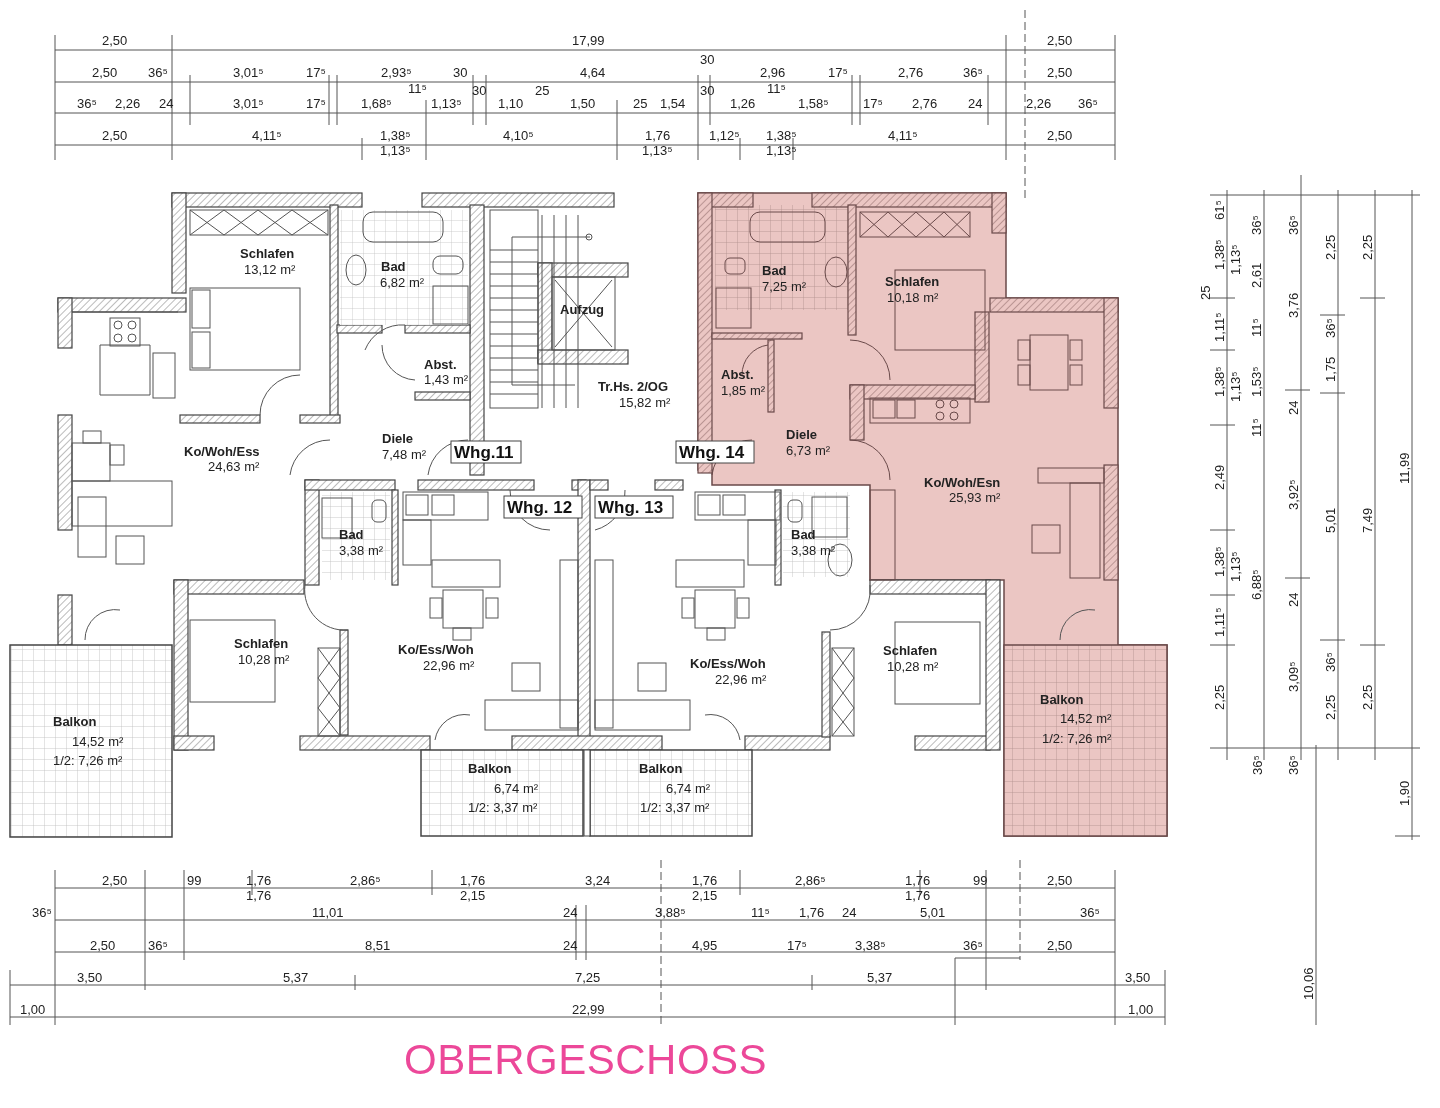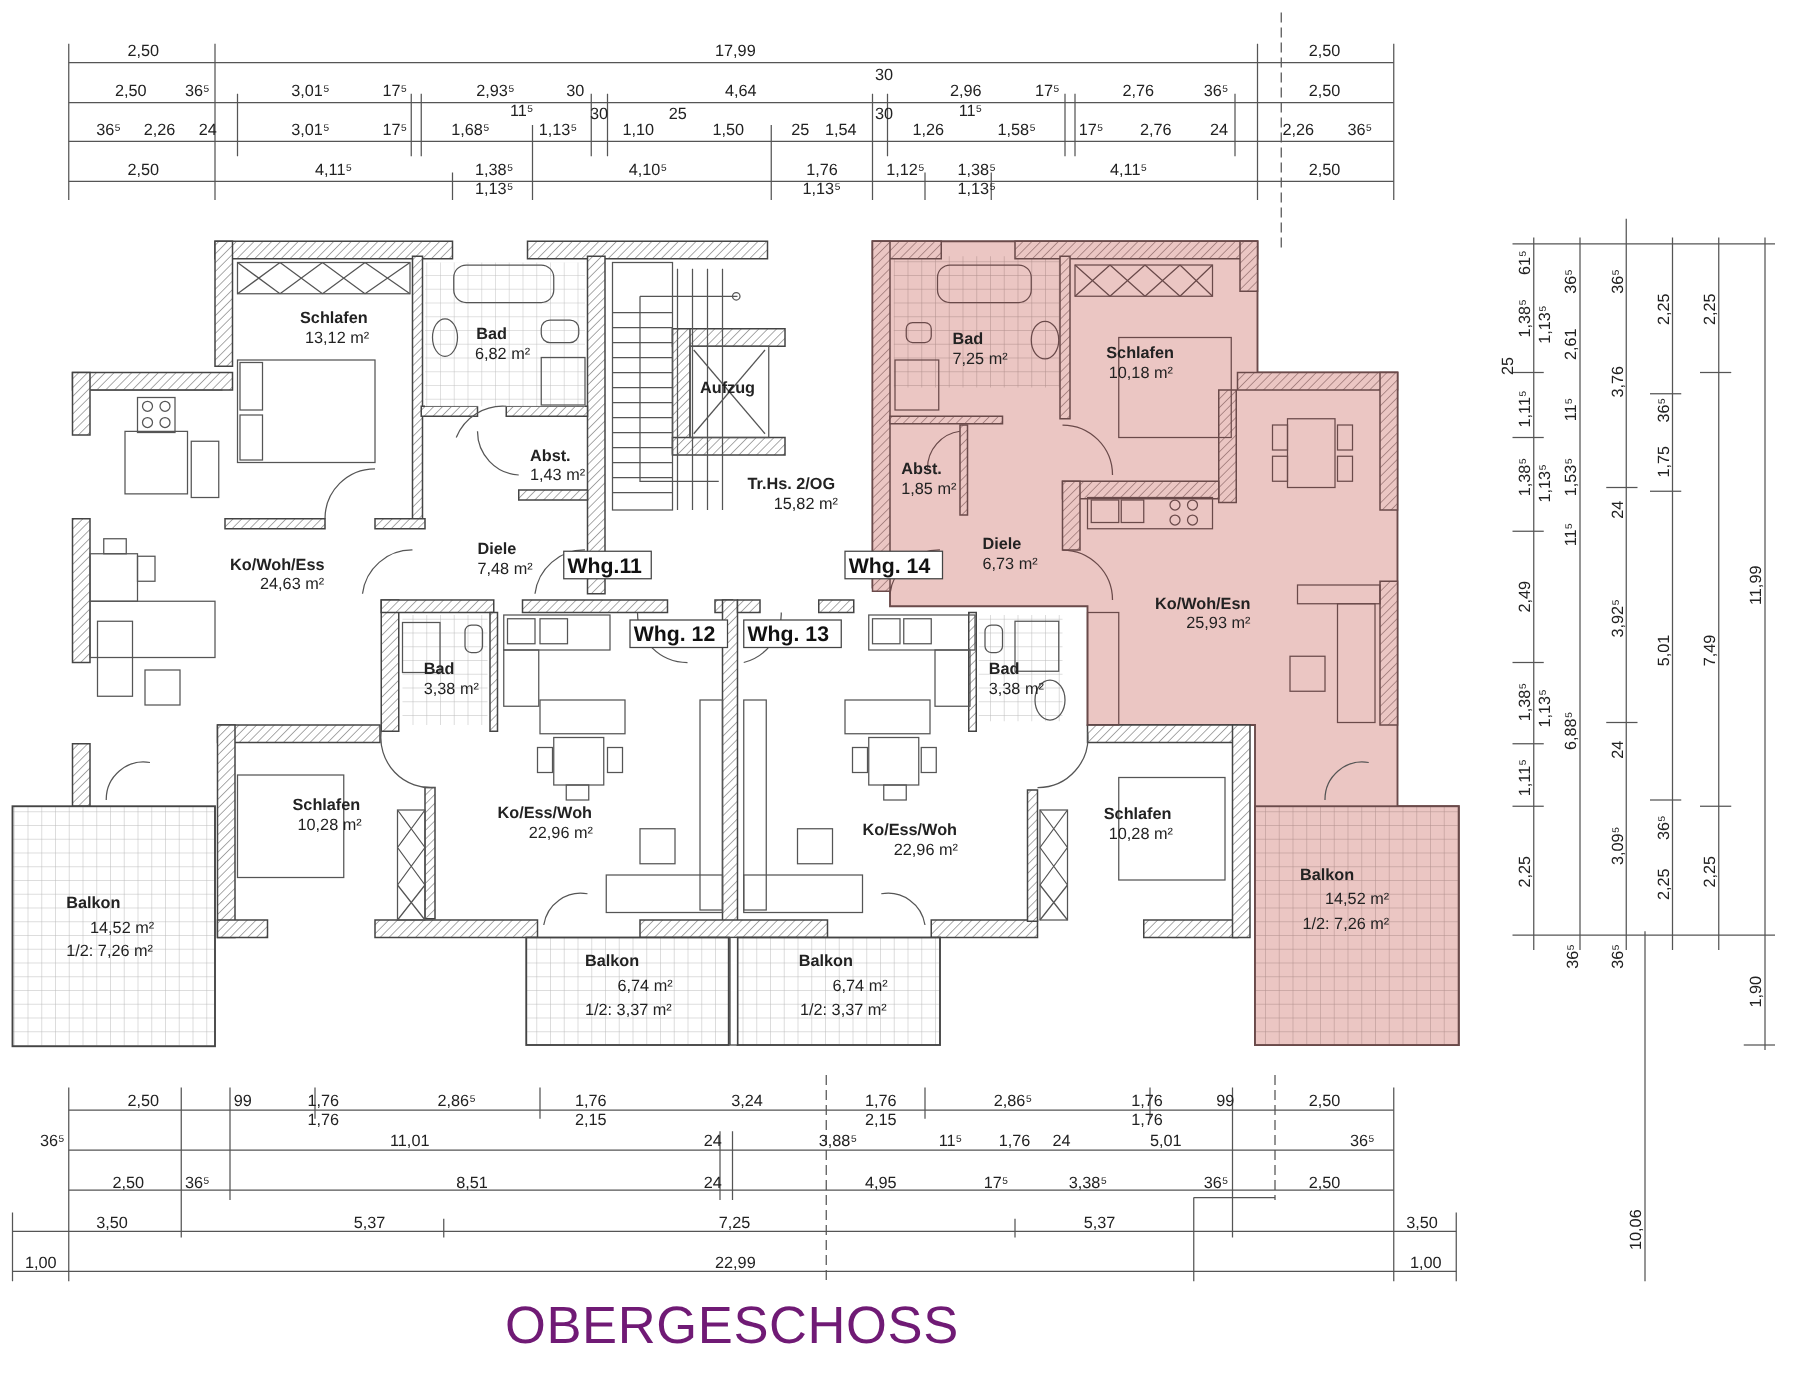--- a/index.html
+++ b/index.html
@@ -2,21 +2,21 @@
 <html><head>
 <meta charset="utf-8">
 <style>
   html,body{margin:0;padding:0;background:#fff;}
   body{width:1440px;height:1108px;position:relative;overflow:hidden;font-family:"Liberation Sans",sans-serif;color:#111;}
   #plan{position:absolute;left:0;top:0;width:1440px;height:1108px;}
   .dim{font-family:"Liberation Sans",sans-serif;font-size:13px;fill:#222;}
   .room-name{font-family:"Liberation Sans",sans-serif;font-size:13px;font-weight:bold;fill:#222;}
   .room-area{font-family:"Liberation Sans",sans-serif;font-size:13px;fill:#222;}
   .unit-label{font-family:"Liberation Sans",sans-serif;font-size:17px;font-weight:bold;fill:#111;}
-  .title{position:absolute;left:404px;top:1036px;font-size:42px;letter-spacing:0.5px;color:#701a75;font-family:"Liberation Sans",sans-serif;}
+  .title{position:absolute;left:404px;top:1036px;font-size:42px;letter-spacing:0.5px;color:#ec4899;font-family:"Liberation Sans",sans-serif;}
   .line{stroke:#555;stroke-width:1;fill:none;}
   .wall{fill:url(#hatch);stroke:#444;stroke-width:1.2;}
   .wallp{fill:url(#hatchp);stroke:#6a4a4a;stroke-width:1.2;}
   .furn{fill:none;stroke:#555;stroke-width:1;}
   .furnp{fill:none;stroke:#6a4a4a;stroke-width:1;}
 </style>
 </head>
 <body>
 
 <svg id="plan" width="1440" height="1108" viewBox="0 0 1440 1108" xmlns="http://www.w3.org/2000/svg">

